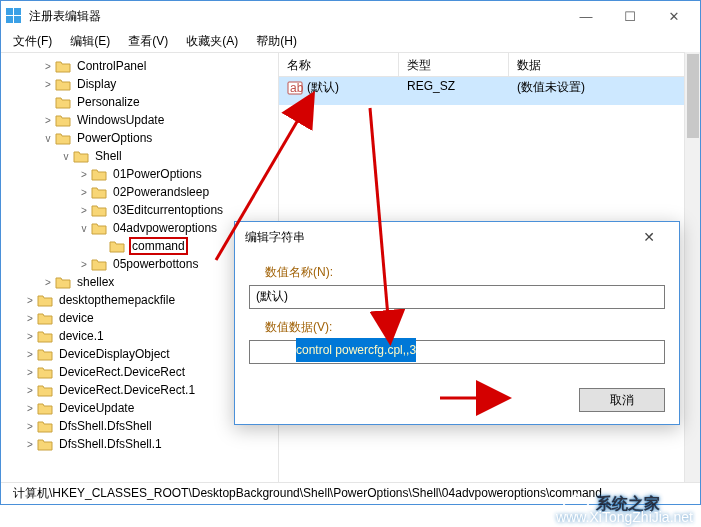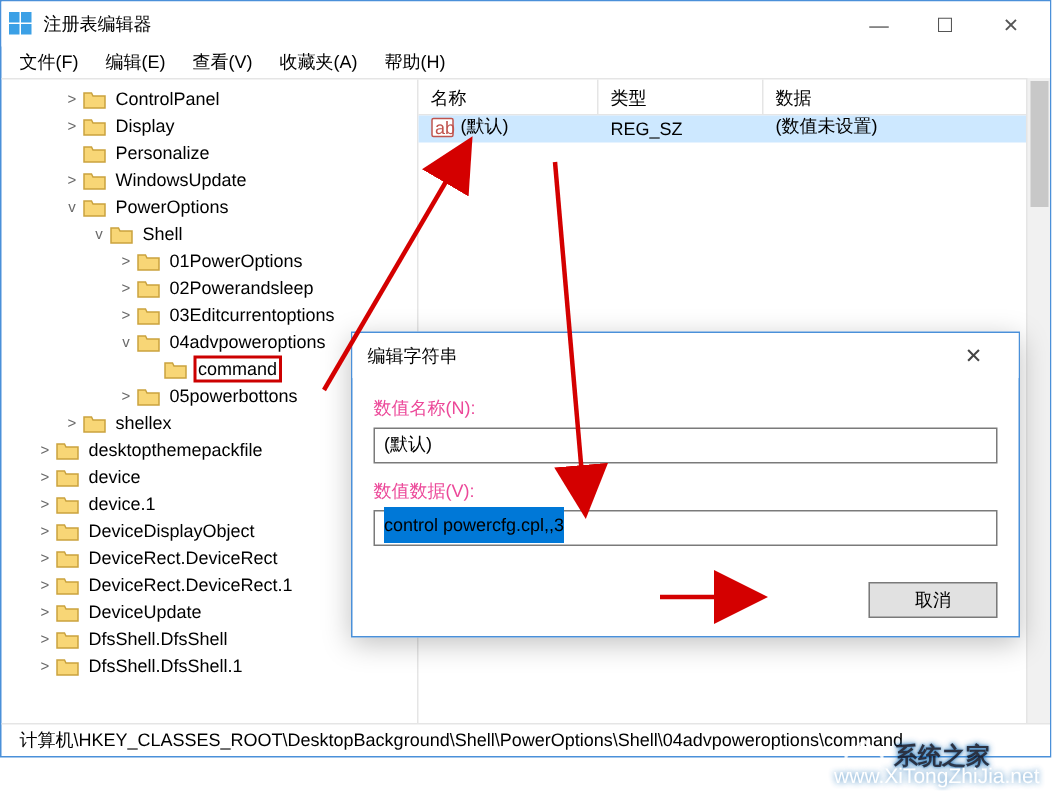--- a/index.html
+++ b/index.html
@@ -21,36 +21,36 @@
   .exp { width: 14px; height: 14px; display: flex; align-items: center; justify-content: center; font-size: 10px; color: #6a6a6a; }
   .folder { width: 16px; height: 14px; margin-right: 4px; display: inline-block; }
   .folder svg, .strval svg { display: block; }
   .label { padding: 1px 2px; text-align: center; }
   .sel-red { border: 2px solid #c00; padding: 0 1px; }
   .list { flex: 1; display: flex; flex-direction: column; }
   .list-head { display: flex; height: 24px; border-bottom: 1px solid #e5e5e5; }
   .list-head > div { padding: 4px 8px; border-right: 1px solid #e5e5e5; color: #000; }
   .lh-name { width: 120px; } .lh-type { width: 110px; } .lh-data { flex: 1; }
   .list-body { flex: 1; position: relative; }
-  .list-row { display: flex; height: 18px; align-items: flex-end; background: #cde8ff; }
+  .list-row { display: flex; height: 28px; align-items: flex-start; background: #cde8ff; }
   .list-row > div { padding: 2px 8px; overflow: hidden; }
   .lr-name { width: 120px; display: flex; align-items: center; gap: 4px; }
   .lr-type { width: 110px; } .lr-data { flex: 1; }
   .strval { width: 16px; height: 16px; display: inline-block; }
   .statusbar { height: 22px; border-top: 1px solid #e5e5e5; padding: 2px 12px; color: #000; white-space: nowrap; overflow: hidden; }
   
   .dialog { position: absolute; left: 234px; top: 221px; width: 446px; height: 204px; background: #fff; border: 1px solid #4a90d9; box-shadow: 0 4px 18px rgba(0,0,0,.25); display: flex; flex-direction: column; }
   .dlg-titlebar { height: 30px; display: flex; align-items: center; padding: 0 10px; background: #fff; }
   .dlg-titlebar .dlg-title { flex: 1; color: #000; }
   .dlg-titlebar .dlg-close { width: 40px; height: 28px; display: flex; align-items: center; justify-content: center; font-size: 14px; color: #444; }
   .dlg-body { padding: 8px 14px 0 14px; flex: 1; }
-  .dlg-label { margin: 4px 0; color: #ec4899; }
+  .dlg-label { margin: 4px 16px; color: #a16207; }
   .dlg-field { width: 100%; height: 24px; border: 1px solid #7a7a7a; padding: 2px 6px; background: #fff; }
   .dlg-field.sel { background: #fff; }
-  .dlg-field.sel span { background: #0078d7; color: #000000; padding: 5px 0; }
+  .dlg-field.sel span { background: #0078d7; color: #fef9c3; padding: 5px 0; margin-left: 40px; }
   .dlg-buttons { display: flex; justify-content: flex-end; gap: 10px; padding: 10px 14px 12px; }
   .dlg-btn { width: 86px; height: 24px; border: 1px solid #7a7a7a; background: #e1e1e1; display: flex; align-items: center; justify-content: center; }
   .dlg-btn.primary { border: 1px solid #0078d7; }
   
   .overlay { position: absolute; inset: 0; pointer-events: none; }
   
   .watermark { position: absolute; right: 0; bottom: 0; width: 180px; height: 46px; display: flex; align-items: center; justify-content: center; gap: 6px; opacity: .88; background: transparent; }
   .watermark .mark { font-size: 16px; color: #0f172a; text-shadow: 0 0 5px #1b6fb5, 0 0 2px #1b6fb5; font-weight: 600; }
   .watermark .house { width: 28px; height: 24px; }
   .watermark .sub { position: absolute; bottom: 2px; right: 8px; font-size: 14px; color: #fff; text-shadow: 0 0 4px #1b6fb5; }

